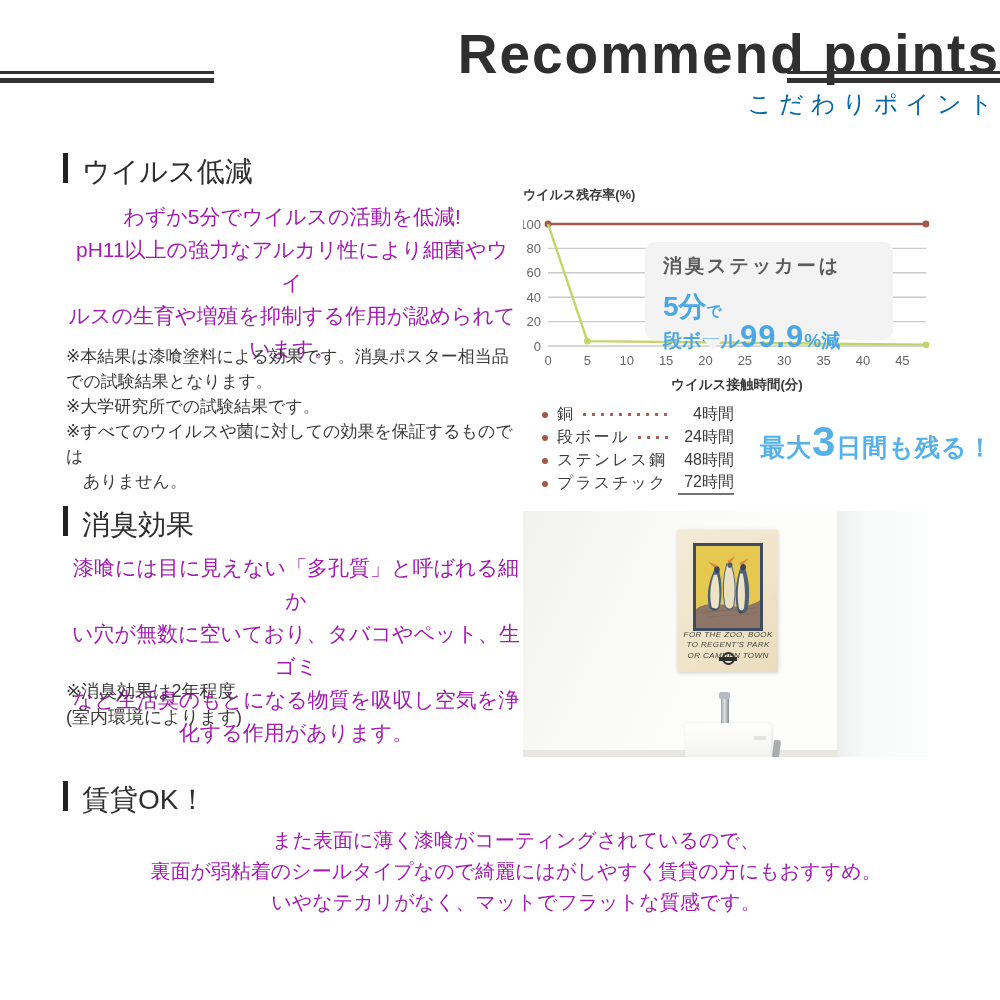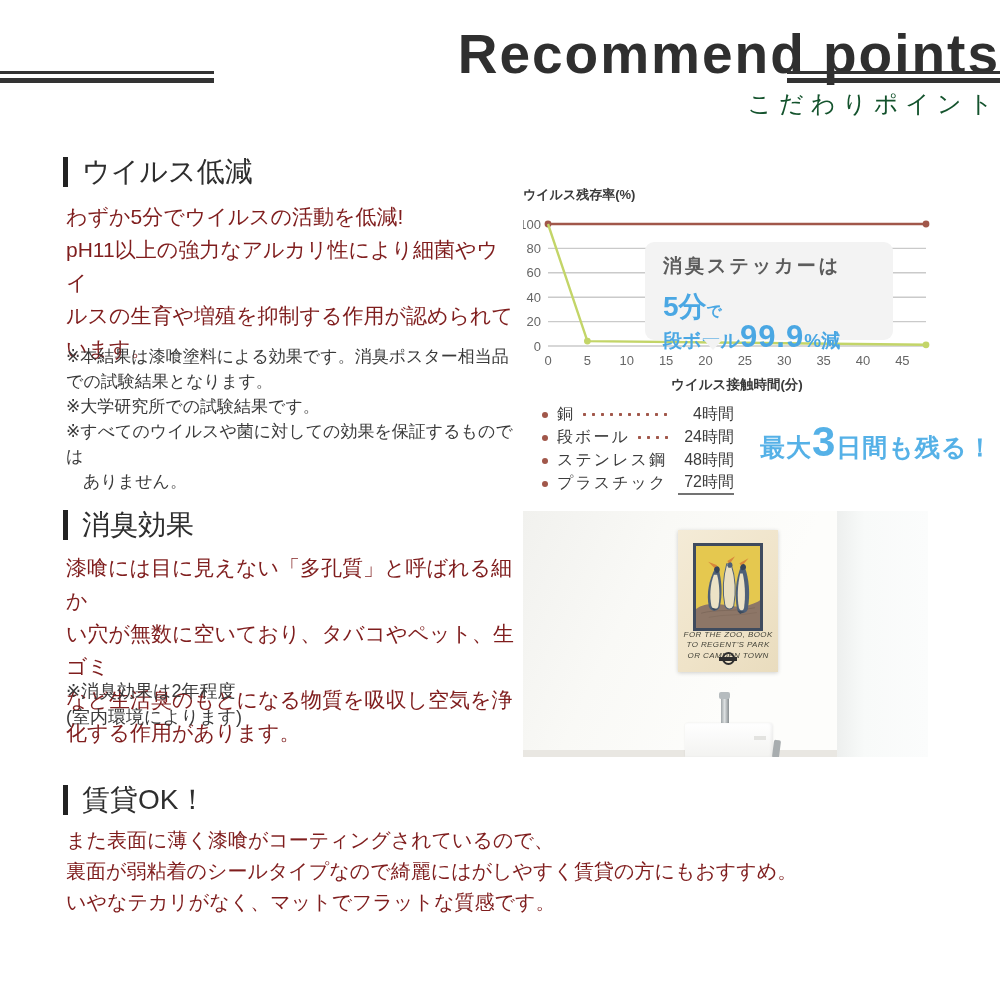--- a/index.html
+++ b/index.html
@@ -4,34 +4,34 @@
 <style>
   html,body{margin:0;padding:0;}
   body{
     width:1000px;height:1000px;position:relative;background:#ffffff;
     font-family:"Liberation Sans","DejaVu Sans",sans-serif;color:#333;
     overflow:hidden;
   }
   
   .header{position:absolute;left:0;top:26px;width:1000px;text-align:right;}
   .title{font-size:55px;font-weight:700;letter-spacing:2px;color:#2f2f2f;line-height:1.05;}
-  .subtitle{font-size:24px;letter-spacing:7px;color:#14532d;margin-top:4px;padding-left:40px;}
+  .subtitle{font-size:24px;letter-spacing:7px;color:#0369a1;margin-top:4px;padding-left:40px;}
   .rule{position:absolute;background:#333;}
   .rule-lt{left:0;top:71px;width:214px;height:3px;}
   .rule-lb{left:0;top:78px;width:214px;height:5px;}
   .rule-rt{left:787px;top:71px;width:213px;height:3px;}
   .rule-rb{left:787px;top:78px;width:213px;height:5px;}
   
-  .sec-heading{position:absolute;display:flex;align-items:center;font-size:28px;color:#2e2e2e;}
+  .sec-heading{position:absolute;display:flex;align-items:flex-start;font-size:28px;color:#2e2e2e;}
   .hbar{display:inline-block;width:5px;height:30px;background:#222;margin-right:14px;}
   .pos-h1{left:63px;top:153px;}
   .pos-h2{left:63px;top:506px;}
   .pos-h3{left:63px;top:781px;}
   
-  .body-text{position:absolute;font-size:21px;line-height:33px;color:#7f1d1d;}
+  .body-text{position:absolute;font-size:21px;line-height:33px;color:#a21caf;text-align:center;}
   .pos-b1{left:66px;top:200px;width:452px;}
   .pos-b2{left:66px;top:551px;width:460px;}
   .pos-b3{left:66px;top:825px;width:900px;font-size:20px;line-height:31px;}
   .note-text{position:absolute;font-size:17px;line-height:25px;color:#3a3a3a;}
   .pos-n1{left:66px;top:344px;width:452px;}
   .pos-n2{left:66px;top:678px;width:452px;font-size:18px;line-height:26px;}
   
   .chart{position:absolute;left:523px;top:186px;width:407px;height:220px;}
   .ylabel{font-size:13px;font-weight:bold;color:#3a3a3a;height:18px;}
   .chart svg{display:block;}

